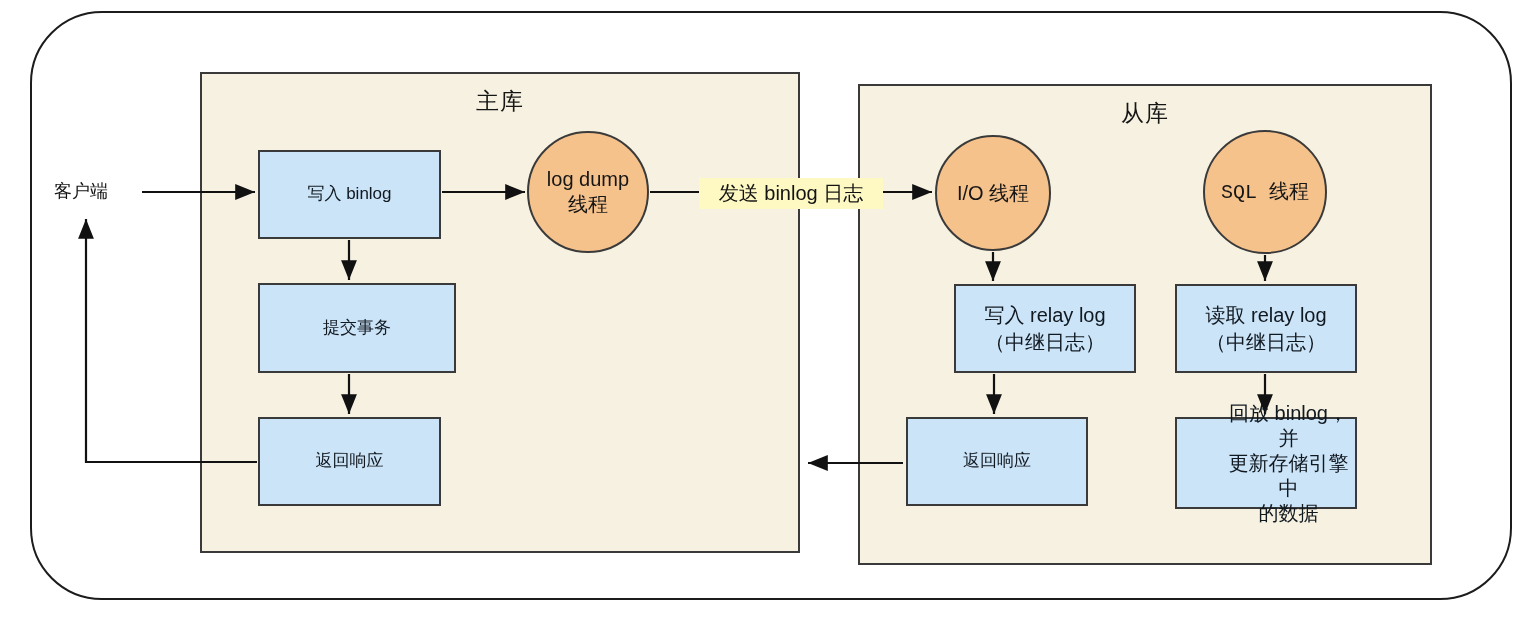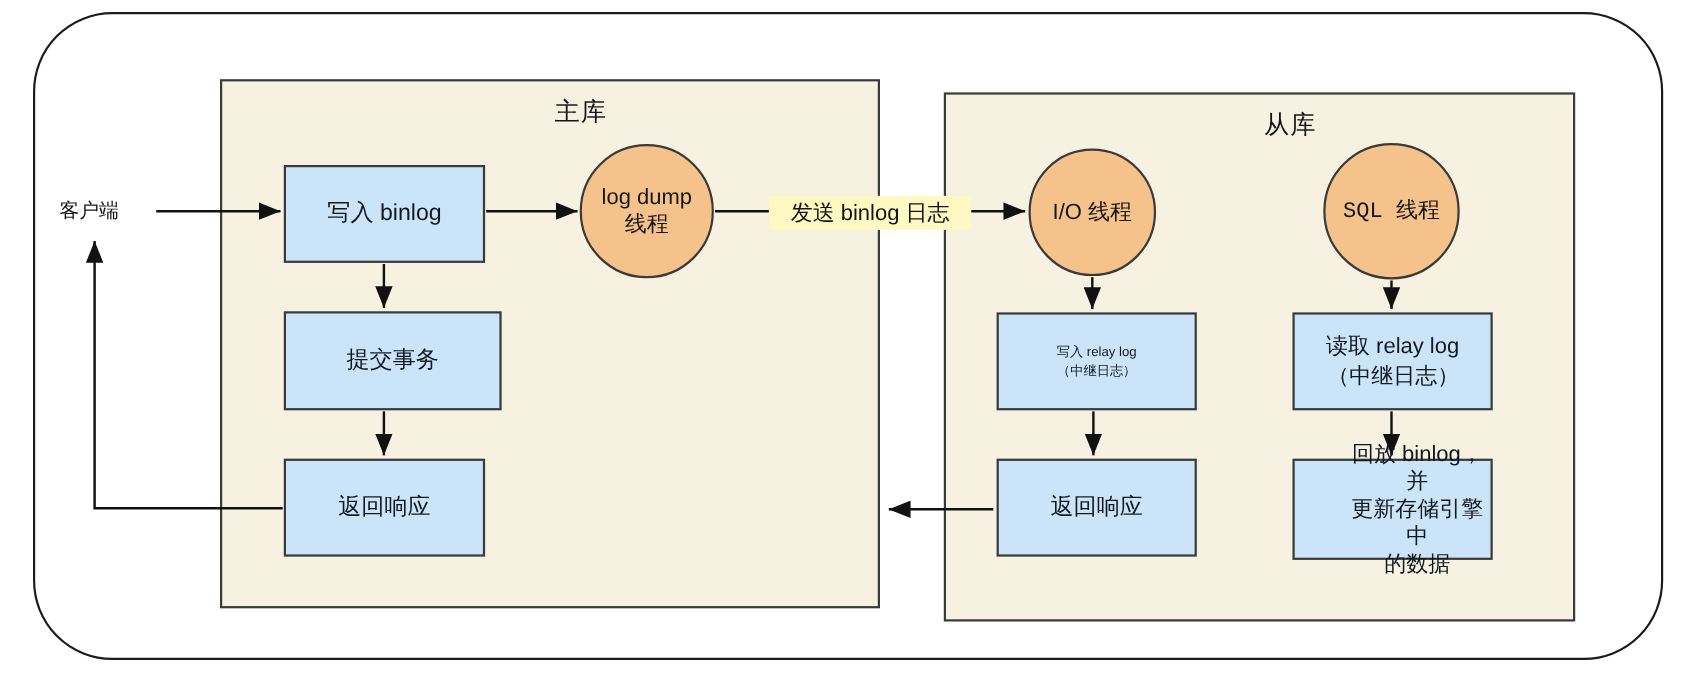--- a/index.html
+++ b/index.html
@@ -21,44 +21,44 @@
   }
 
   .panel{
     position:absolute;top:72px;height:481px;background:var(--panel-bg);
     border:2px solid var(--border);box-sizing:border-box;z-index:1;
   }
   .panel-master{left:200px;width:600px;}
   .panel-slave{left:858px;width:574px;margin-top:12px;}
   .panel-title{
     position:absolute;top:12px;left:0;width:100%;text-align:center;
-    font-size:23px;color:#151515;letter-spacing:1px;padding-left:28px;
+    font-size:23px;color:#151515;letter-spacing:1px;
   }
 
   .arrows{position:absolute;left:0;top:0;width:1537px;height:626px;z-index:2;}
 
   .flow-box{
     position:absolute;background:var(--box-bg);border:2px solid var(--border);
     box-sizing:border-box;display:flex;align-items:center;justify-content:center;
-    text-align:center;font-size:21px;color:var(--text);z-index:3;
+    text-align:center;font-size:17px;color:var(--text);z-index:3;
     white-space:pre-line;line-height:1.35;
   }
   .circle{
     position:absolute;background:var(--circle-bg);border:2px solid var(--border);
     border-radius:50%;box-sizing:border-box;display:flex;align-items:center;
     justify-content:center;text-align:center;font-size:20px;color:#161616;
     z-index:3;white-space:pre-line;line-height:1.25;
   }
 
   .box-write-binlog   {left:258px;top:150px;width:183px;height:89px;}
   .box-commit-txn     {left:258px;top:283px;width:198px;height:90px;}
   .box-master-return  {left:258px;top:417px;width:183px;height:89px;}
-  .box-write-relay    {left:906px;top:284px;width:182px;height:89px;font-size:12px;}
+  .box-write-relay    {left:954px;top:284px;width:182px;height:89px;font-size:20px;}
   .box-slave-return   {left:906px;top:417px;width:182px;height:89px;}
-  .box-read-relay     {left:1175px;top:284px;width:182px;height:89px;font-size:20px;text-align:right;}
+  .box-read-relay     {left:1175px;top:284px;width:182px;height:89px;font-size:20px;}
   .box-replay-binlog  {left:1175px;top:417px;width:182px;height:92px;font-size:20px;line-height:1.25;padding-left:45px;}
 
   .circle-log-dump{left:527px;top:131px;width:122px;height:122px;}
   .circle-io      {left:935px;top:135px;width:116px;height:116px;}
   .circle-sql     {left:1203px;top:130px;width:124px;height:124px;font-family:Liberation Mono, monospace;}
 
   .free-label{
     position:absolute;z-index:4;font-size:18px;color:#131313;text-align:center;
   }
   .label-client{left:40px;top:179px;width:82px;}

